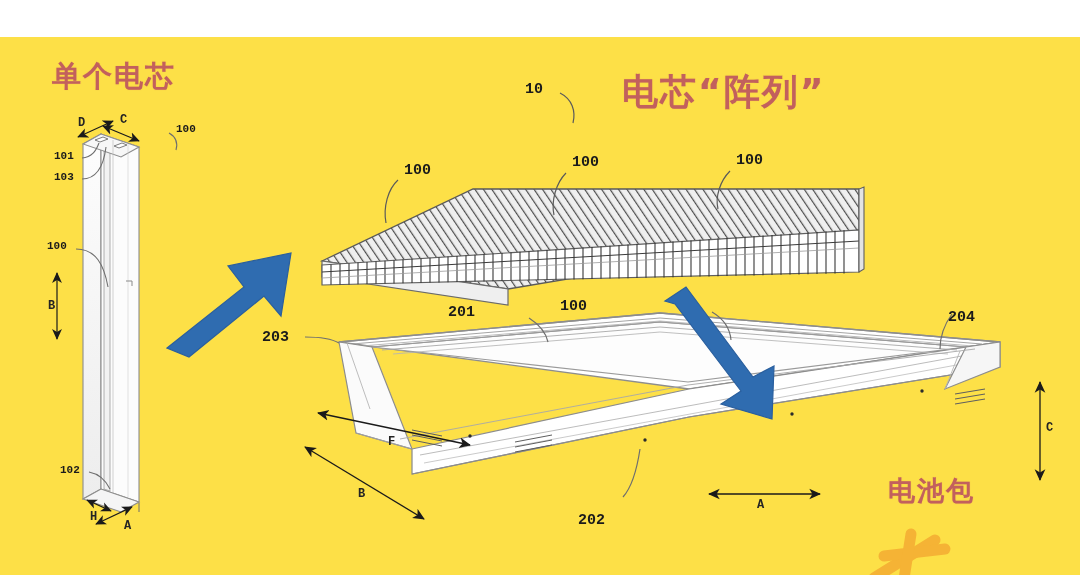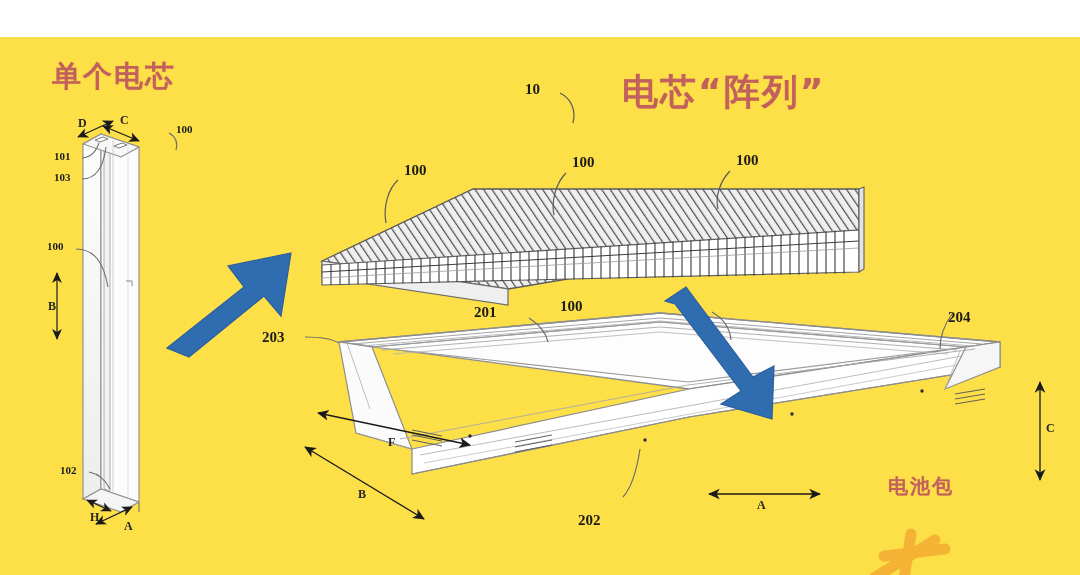--- a/index.html
+++ b/index.html
@@ -26,26 +26,26 @@
     position: absolute;
     color: #c2605d;
     font-family: "DejaVu Sans", "Liberation Sans", sans-serif;
     font-weight: 700;
     letter-spacing: 2px;
     white-space: nowrap;
     text-shadow: 0 0 1px rgba(194,96,93,0.35);
   }
   #title-single-cell { left: 52px; top: 20px; font-size: 29px; }
   #title-cell-array  { left: 622px; top: 31px; font-size: 36px; }
-  #title-battery-pack{ left: 888px; top: 436px; font-size: 20px; }
+  #title-battery-pack{ left: 888px; top: 436px; font-size: 27px; }
 
   .ref {
     position: absolute;
     color: #1b1b1b;
-    font-family: Liberation Serif, serif;
+    font-family: Liberation Mono, monospace;
     font-weight: 700;
     font-size: 15px;
     white-space: nowrap;
   }
   .ref.sm { font-size: 11px; font-weight: 700; }
   .ref.dim { font-size: 12px; font-weight: 700; color: #242424; }
 
   
   #logo {
     position: absolute;
@@ -319,21 +319,21 @@
   <div class="ref dim" style="left:48px; top:262px;">B</div>
   <div class="ref dim" style="left:90px; top:473px;">H</div>
   <div class="ref dim" style="left:124px; top:482px;">A</div>
 
   <div class="ref" style="left:525px; top:44px;">10</div>
   <div class="ref" style="left:404px; top:125px;">100</div>
   <div class="ref" style="left:572px; top:117px;">100</div>
   <div class="ref" style="left:736px; top:115px;">100</div>
 
   <div class="ref" style="left:262px; top:292px;">203</div>
-  <div class="ref" style="left:474px; top:267px;">201</div>
+  <div class="ref" style="left:448px; top:267px;">201</div>
   <div class="ref" style="left:560px; top:261px;">100</div>
   <div class="ref" style="left:948px; top:272px;">204</div>
   <div class="ref" style="left:578px; top:475px;">202</div>
 
   <div class="ref dim" style="left:388px; top:398px;">F</div>
   <div class="ref dim" style="left:358px; top:450px;">B</div>
   <div class="ref dim" style="left:757px; top:461px;">A</div>
   <div class="ref dim" style="left:1046px; top:384px;">C</div>
 
 

